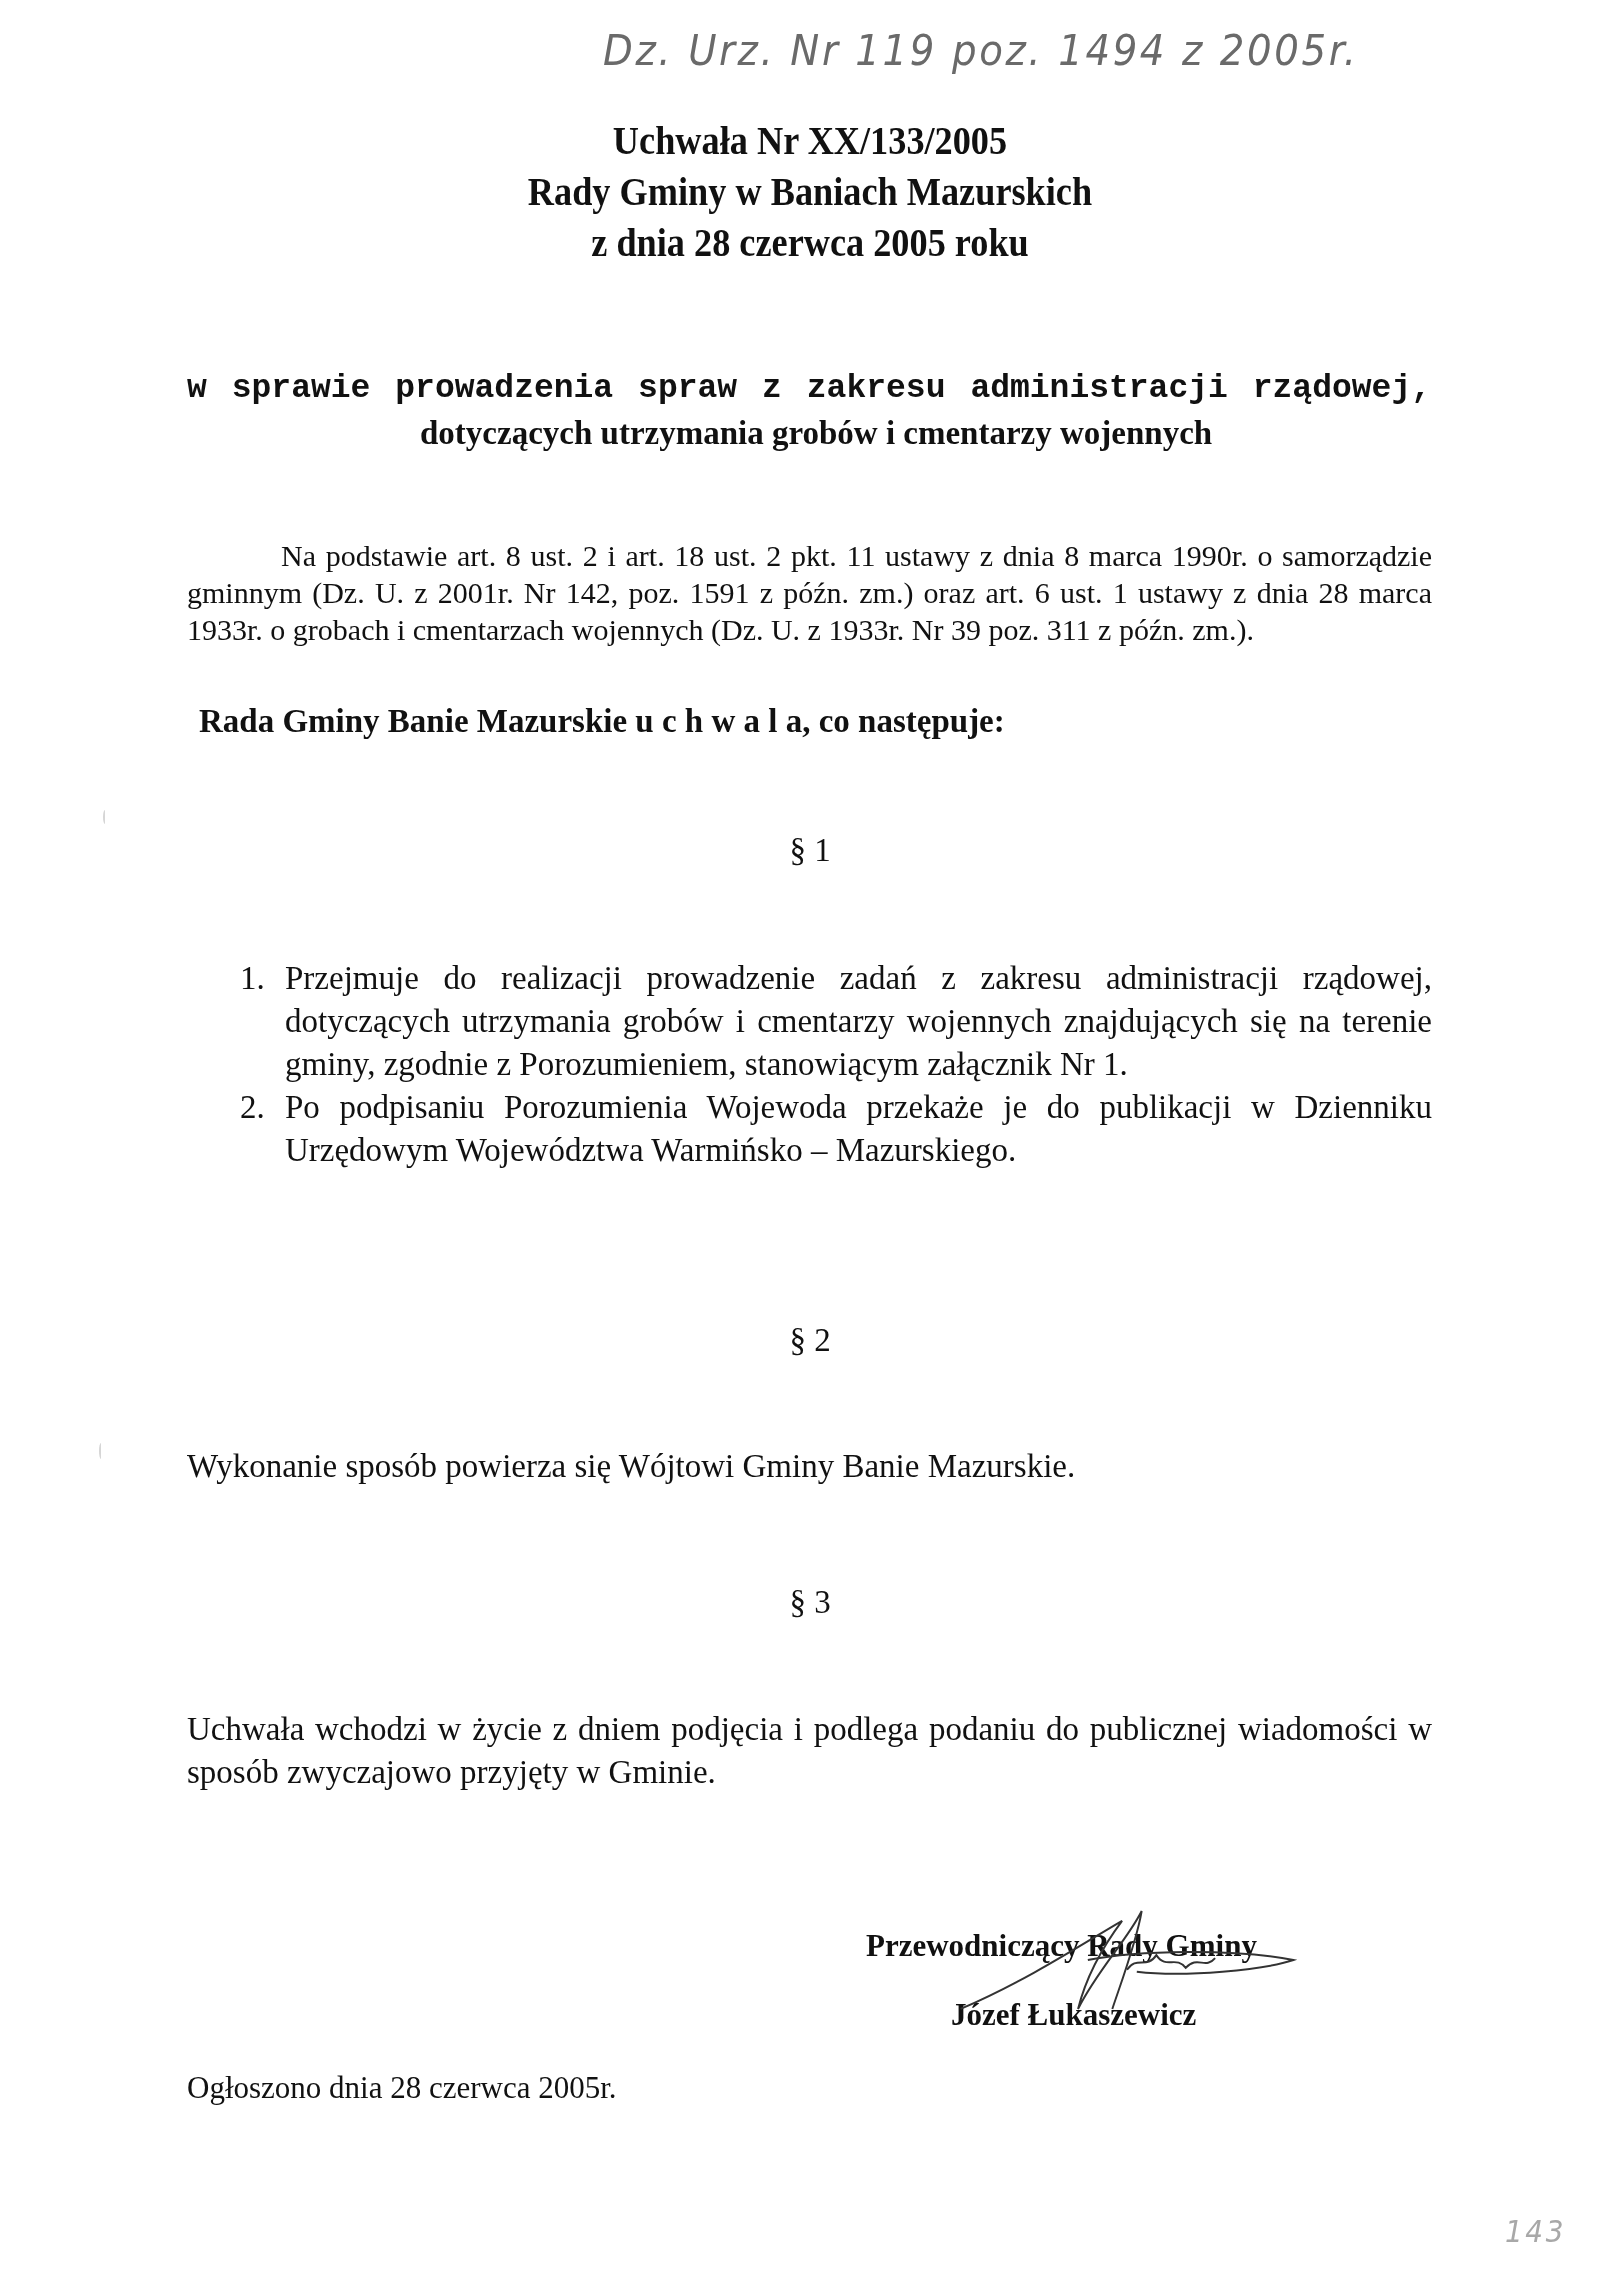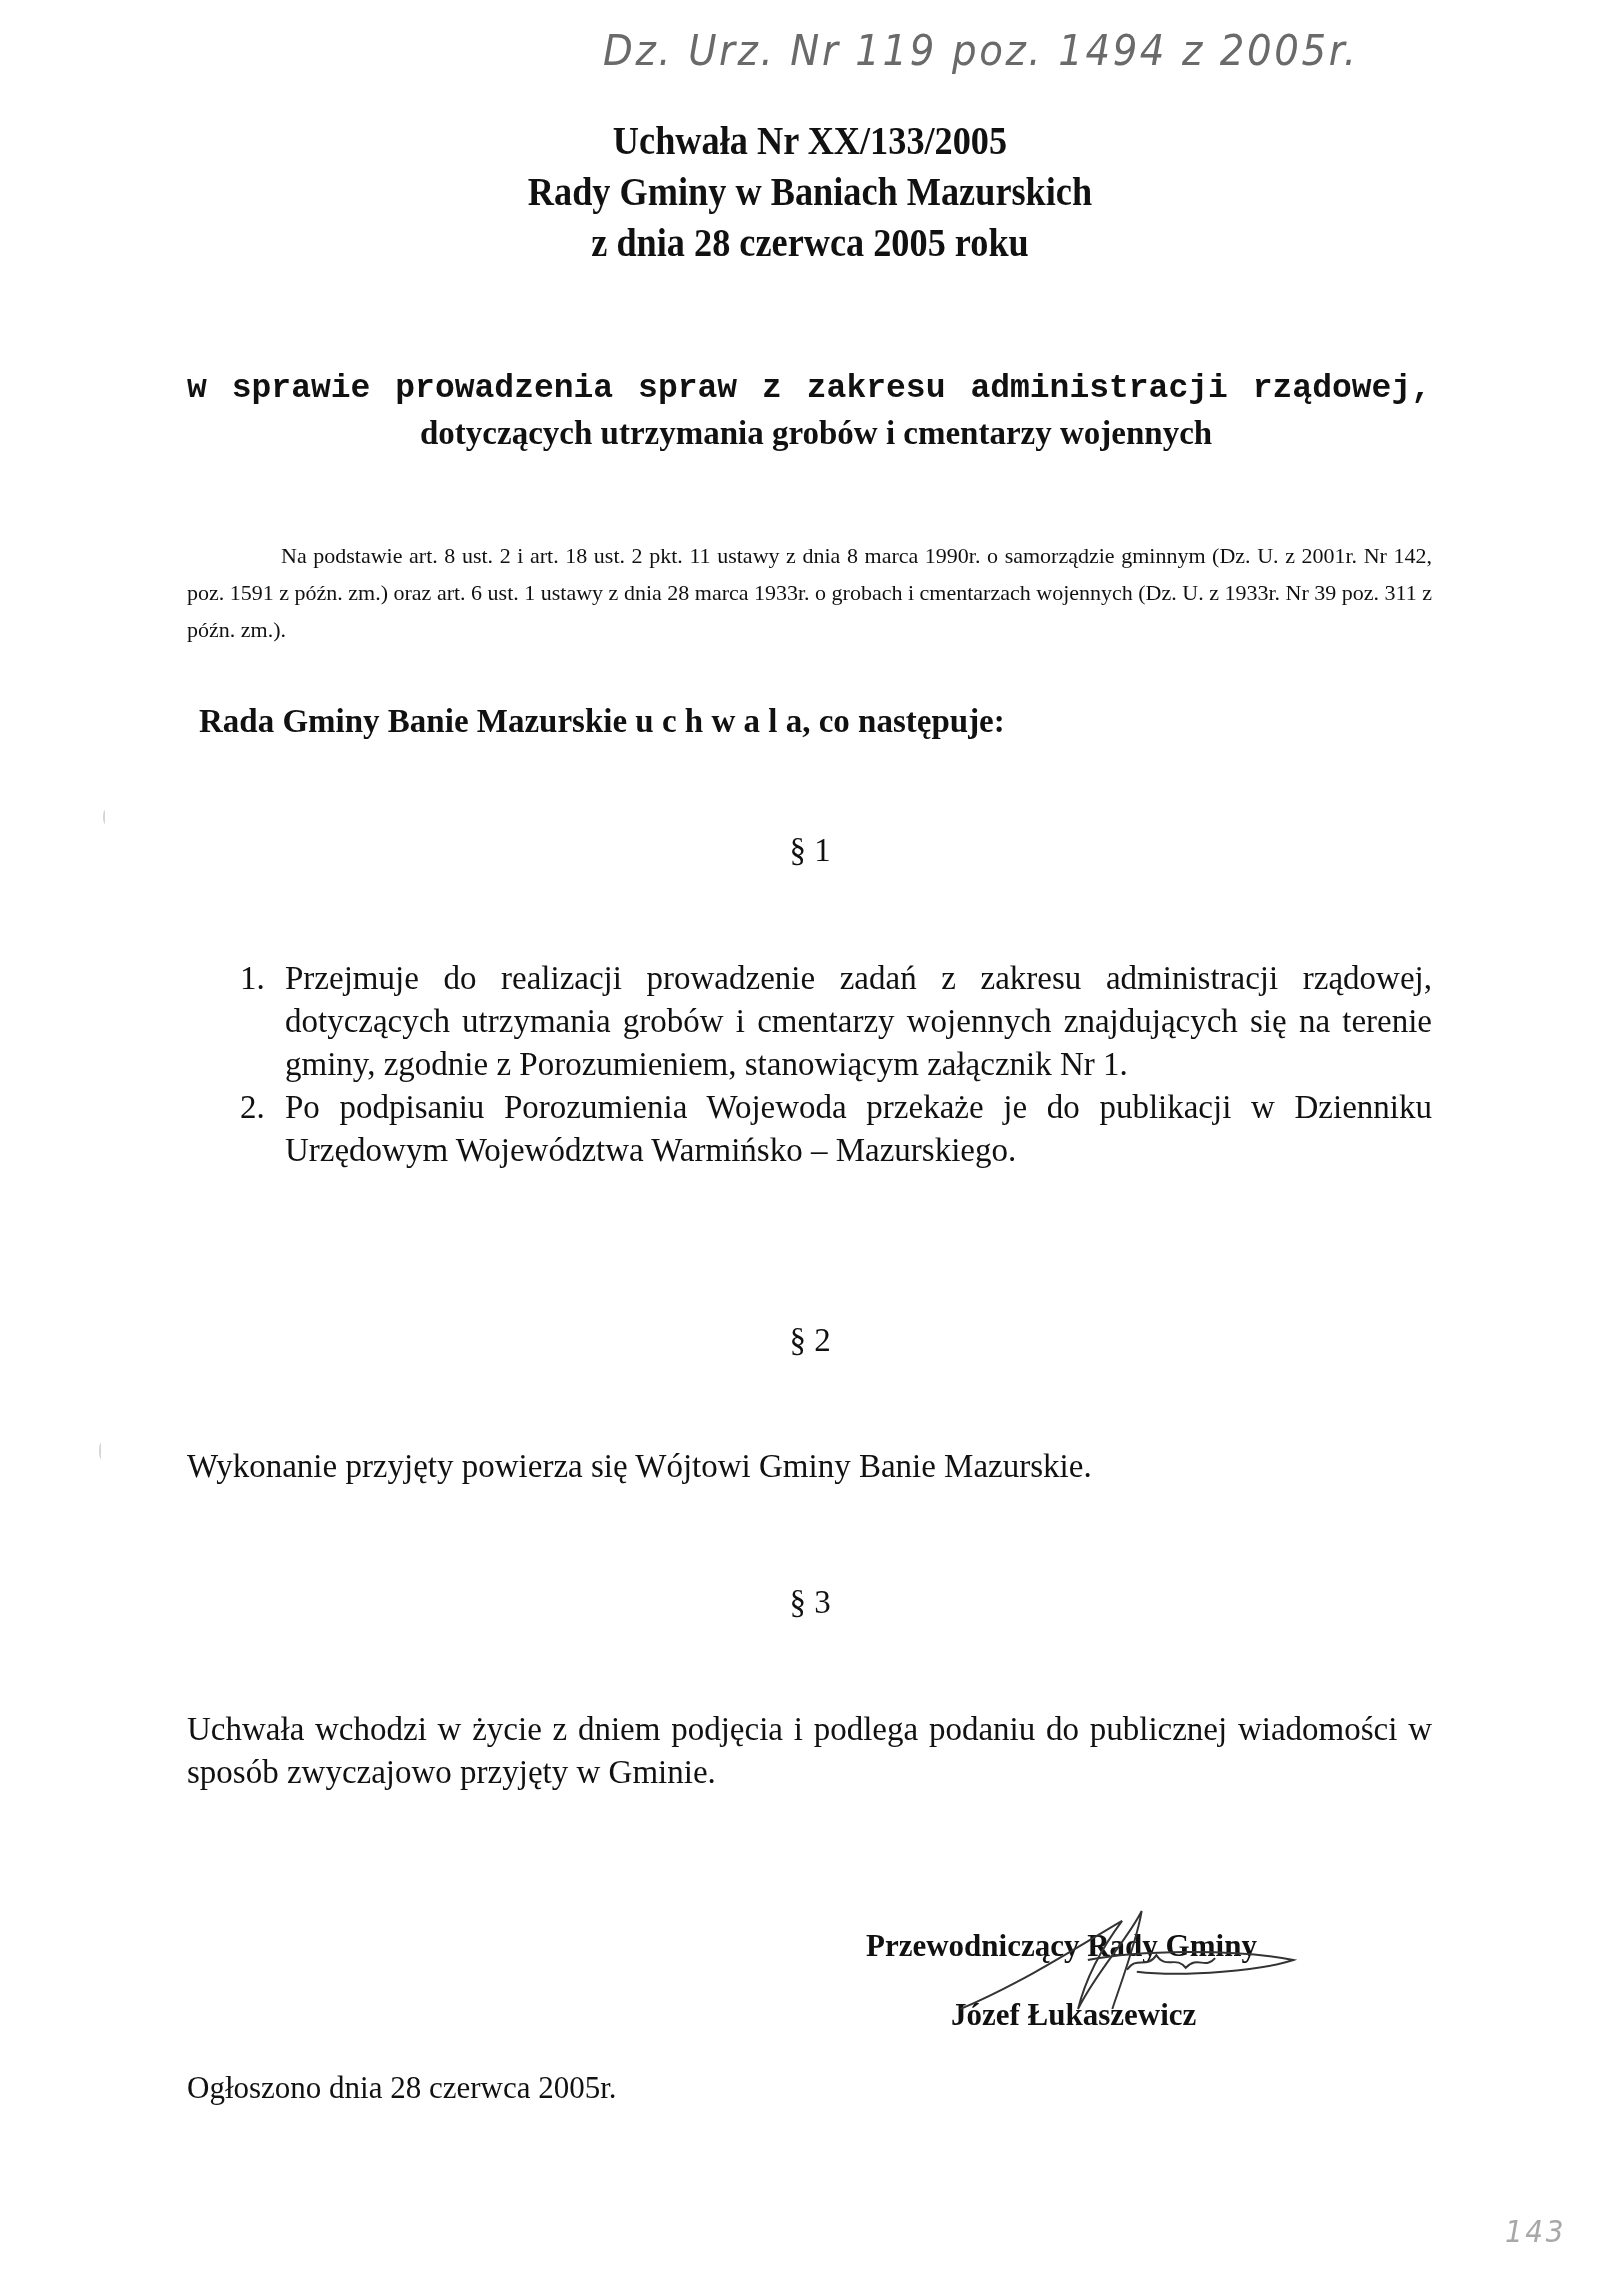--- a/index.html
+++ b/index.html
@@ -15,21 +15,21 @@
 
     .title { left: 0; width: 1620px; text-align: center; font-weight: bold; font-size: 39px; line-height: 49px; transform: scaleX(0.93); transform-origin: center top; }
     #title-1 { top: 116px; }
     #title-2 { top: 167px; }
     #title-3 { top: 218px; }
 
     .subject { font-weight: bold; font-size: 33px; line-height: 44px; }
     #subject-line-1 { left: 187px; top: 367px; width: 1244px; text-align: justify; text-align-last: justify; font-family: Liberation Mono, monospace; }
     #subject-line-2 { left: 420px; top: 411px; }
 
-    #legal-basis { left: 187px; top: 537px; width: 1245px; font-size: 22px; line-height: 37px; text-align: justify; text-indent: 94px; }
+    #legal-basis { left: 187px; top: 537px; width: 1245px; font-size: 30px; line-height: 37px; text-align: justify; text-indent: 94px; }
     #resolution-intro { left: 187px; top: 700px; font-size: 33px; font-weight: bold; line-height: 43px; margin-left: 12px; }
 
     .section-mark { left: 0; width: 1620px; text-align: center; font-size: 33px; line-height: 43px; }
     #section-1 { top: 829px; }
     #section-2 { top: 1319px; }
     #section-3 { top: 1581px; }
 
     .para { font-size: 33px; line-height: 43px; text-align: justify; }
     ol.items { position: absolute; left: 187px; top: 957px; width: 1245px; margin: 0; padding: 0 0 0 98px; box-sizing: border-box; list-style: none; }
     ol.items li { position: relative; font-size: 33px; line-height: 43px; text-align: justify; margin: 0; }
@@ -71,21 +71,21 @@
     <span class="num">1.</span>
     <span>Przejmuje do realizacji prowadzenie zadań z zakresu administracji rządowej, dotyczących utrzymania grobów i cmentarzy wojennych znajdujących się na terenie gminy, zgodnie z Porozumieniem, stanowiącym załącznik Nr 1.</span>
   </li>
   <li>
     <span class="num">2.</span>
     <span>Po podpisaniu Porozumienia Wojewoda przekaże je do publikacji w Dzienniku Urzędowym Województwa Warmińsko – Mazurskiego.</span>
   </li>
 </ol>
 
 <div class="abs serif section-mark" id="section-2">§ 2</div>
-<div class="abs serif para" id="section-2-text">Wykonanie przyjęty powierza się Wójtowi Gminy Banie Mazurskie.</div>
+<div class="abs serif para" id="section-2-text">Wykonanie sposób powierza się Wójtowi Gminy Banie Mazurskie.</div>
 
 <div class="abs serif section-mark" id="section-3">§ 3</div>
 <div class="abs serif para" id="section-3-text">Uchwała wchodzi w życie z dniem podjęcia i podlega podaniu do publicznej wiadomości w sposób zwyczajowo przyjęty w Gminie.</div>
 
 <div class="abs serif" id="signature-title">Przewodniczący Rady Gminy</div>
 <div class="abs serif" id="signature-name">Józef Łukaszewicz</div>
 <svg class="abs" id="signature-scribble" viewBox="0 0 380 120" fill="none" stroke="#333" stroke-width="2">
   <path d="M20 110 C 90 80, 150 40, 185 20 C 170 40, 150 70, 140 110 C 160 70, 190 40, 205 10 C 200 40, 185 80, 175 110"></path>
   <path d="M150 60 C 200 50, 300 48, 360 60 C 330 70, 250 78, 200 72"></path>
   <path d="M190 70 C 200 55, 210 70, 220 55 C 230 70, 240 55, 250 68 C 262 55, 270 70, 280 58"></path>

